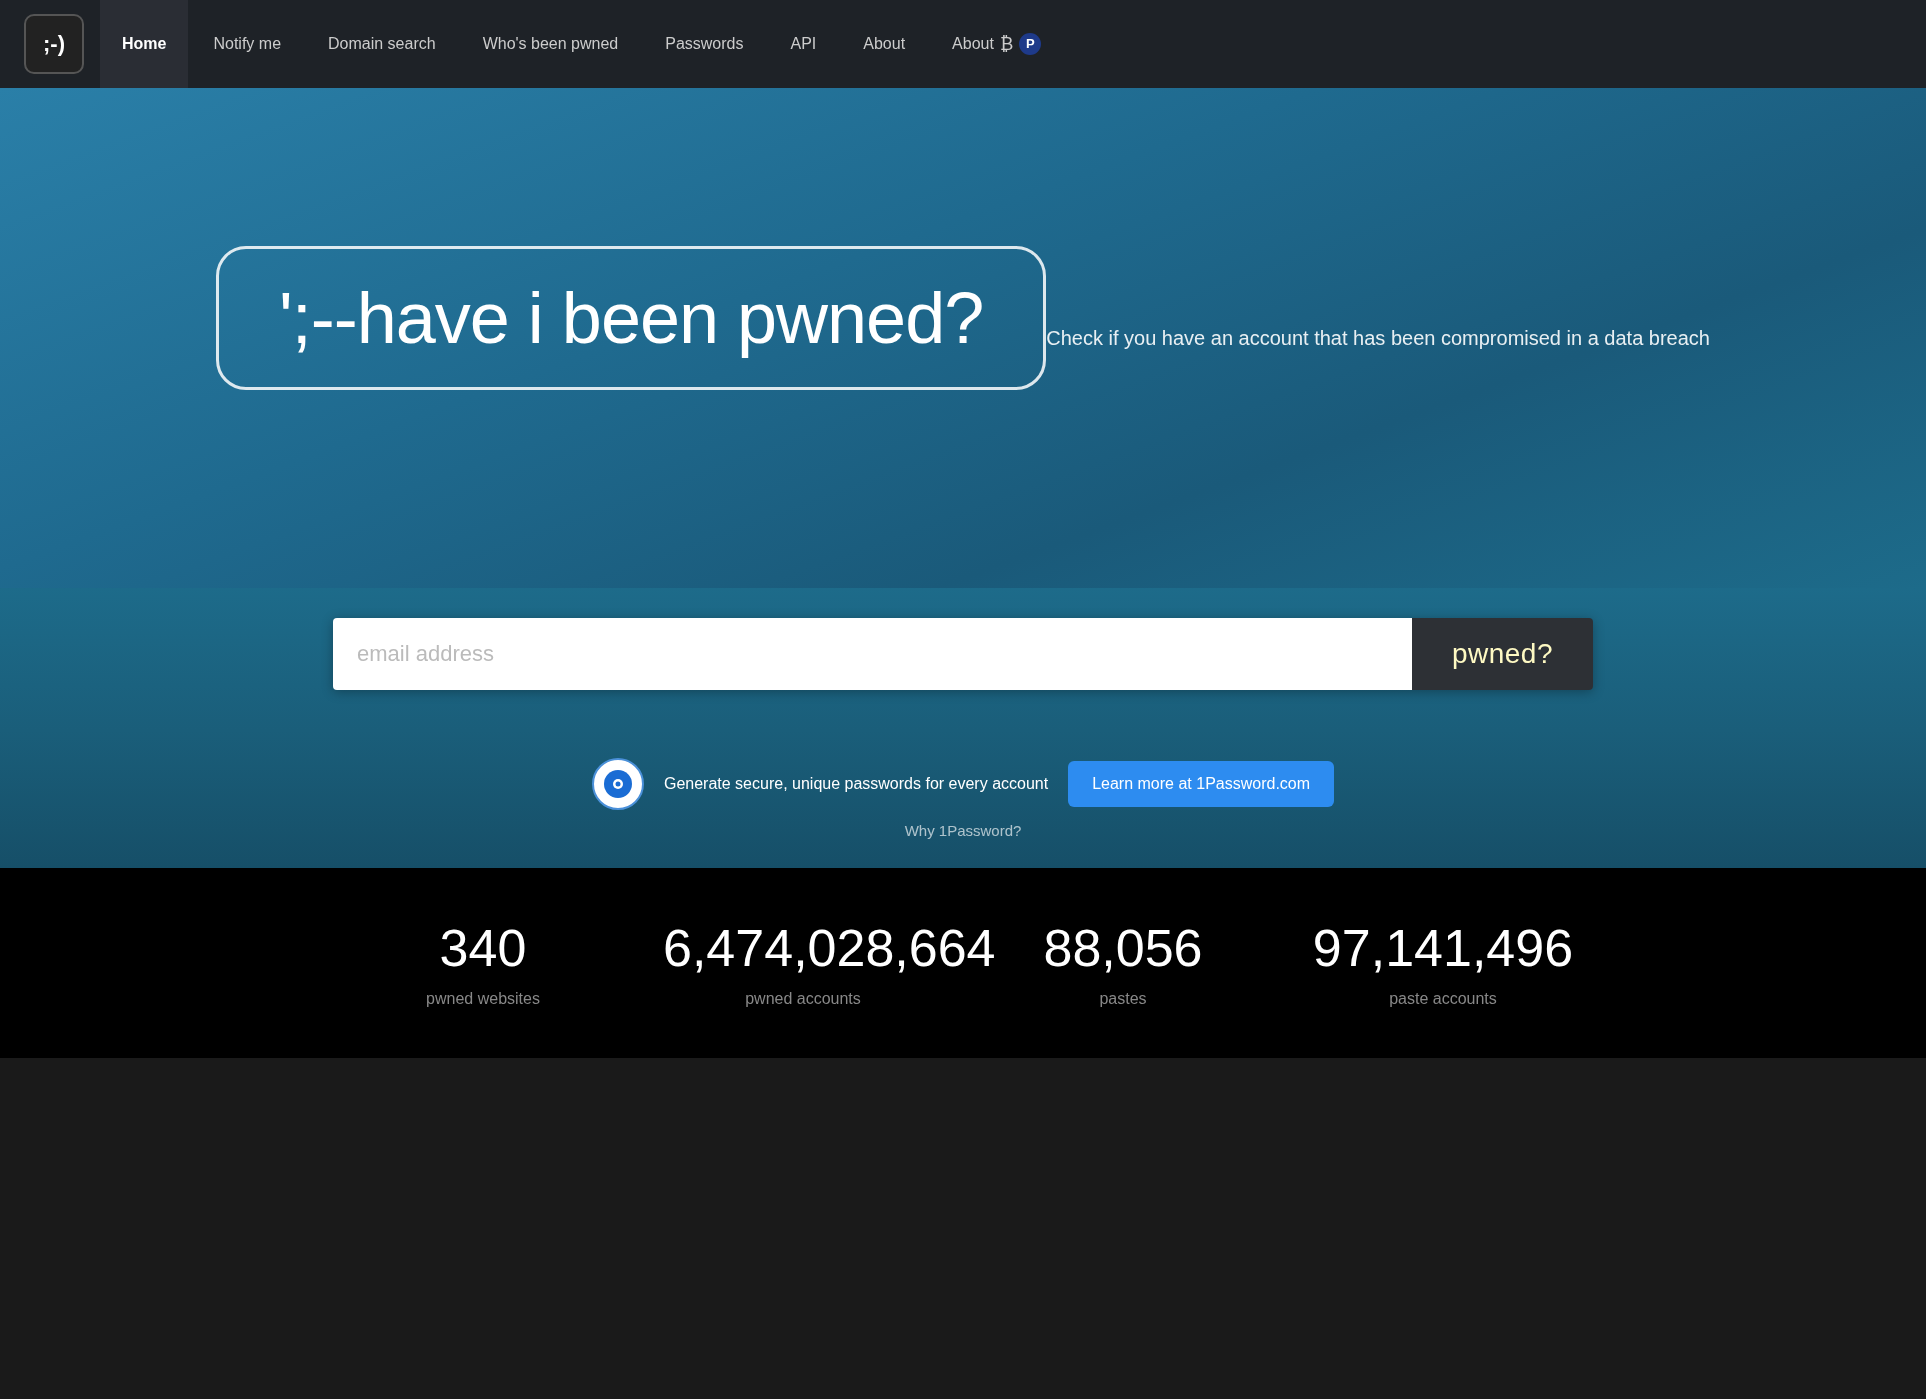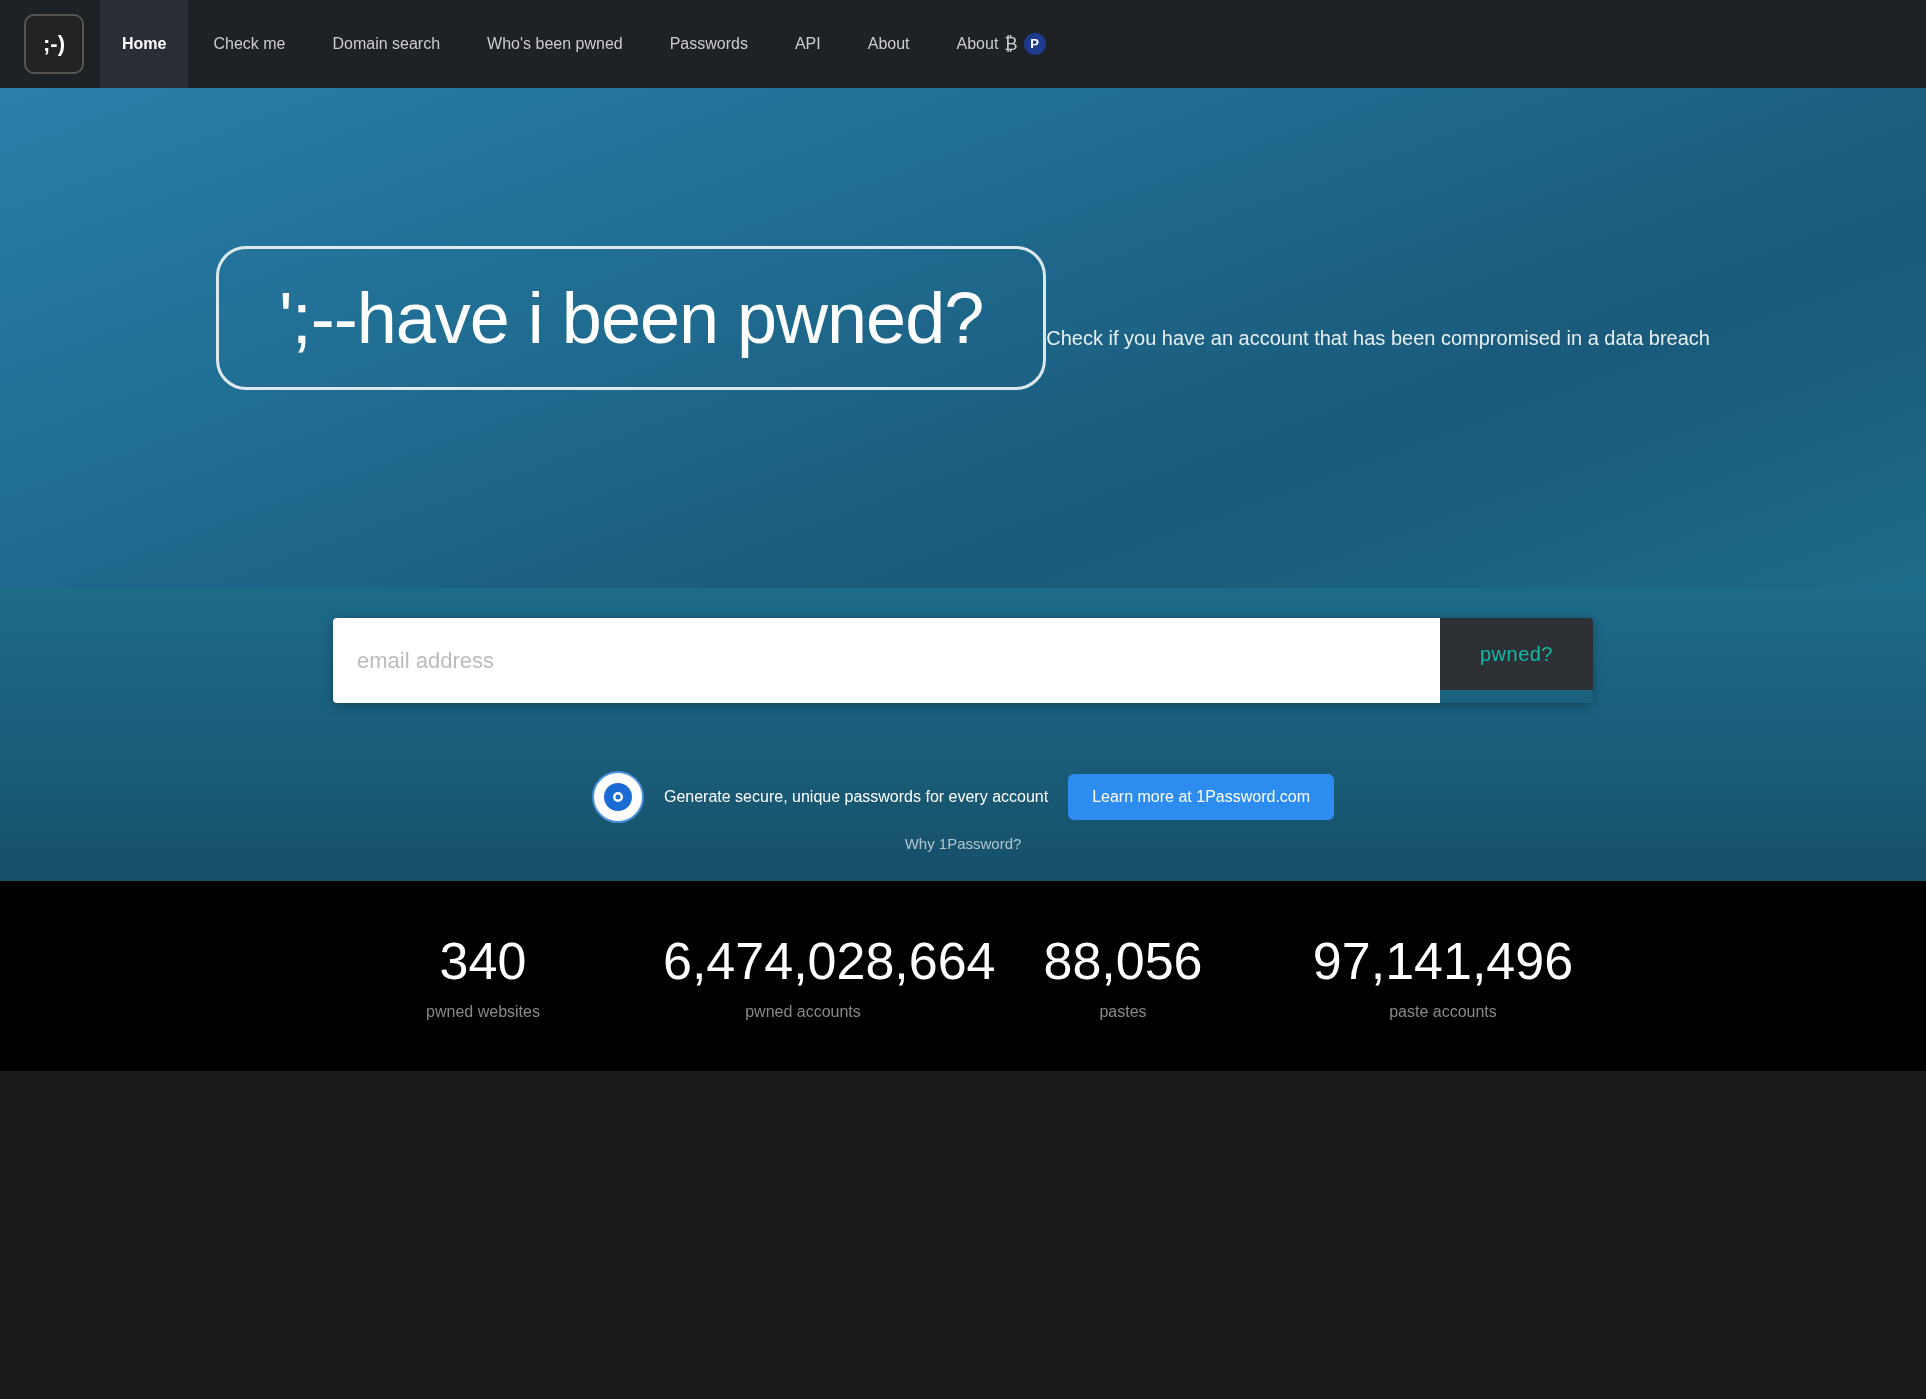--- a/index.html
+++ b/index.html
@@ -113,33 +113,33 @@
     }
 
     .search-input {
       flex: 1;
       padding: 0 24px;
       font-size: 22px;
       border: none;
       outline: none;
       color: #666;
       background: #fff;
-      height: 85px;
+      height: 72px;
     }
 
     .search-input::placeholder {
       color: #bbb;
     }
 
     .search-button {
       background: #2d3035;
-      color: #14b8a6;
+      color: #fef9c3;
       border: none;
       padding: 0 40px;
-      font-size: 20px;
+      font-size: 28px;
       cursor: pointer;
       height: 72px;
       font-weight: 400;
       letter-spacing: 0.5px;
       transition: background 0.2s;
       white-space: nowrap;
     }
 
     
     .promo-section {
@@ -235,21 +235,21 @@
 
 <nav>
   <div class="nav-logo">
     <span>;-)</span>
   </div>
   <ul class="nav-items">
     <li class="active">
       <a href="#">Home</a>
     </li>
     <li>
-      <a href="#">Check me</a>
+      <a href="#">Notify me</a>
     </li>
     <li>
       <a href="#">Domain search</a>
     </li>
     <li>
       <a href="#">Who's been pwned</a>
     </li>
     <li>
       <a href="#">Passwords</a>
     </li>

